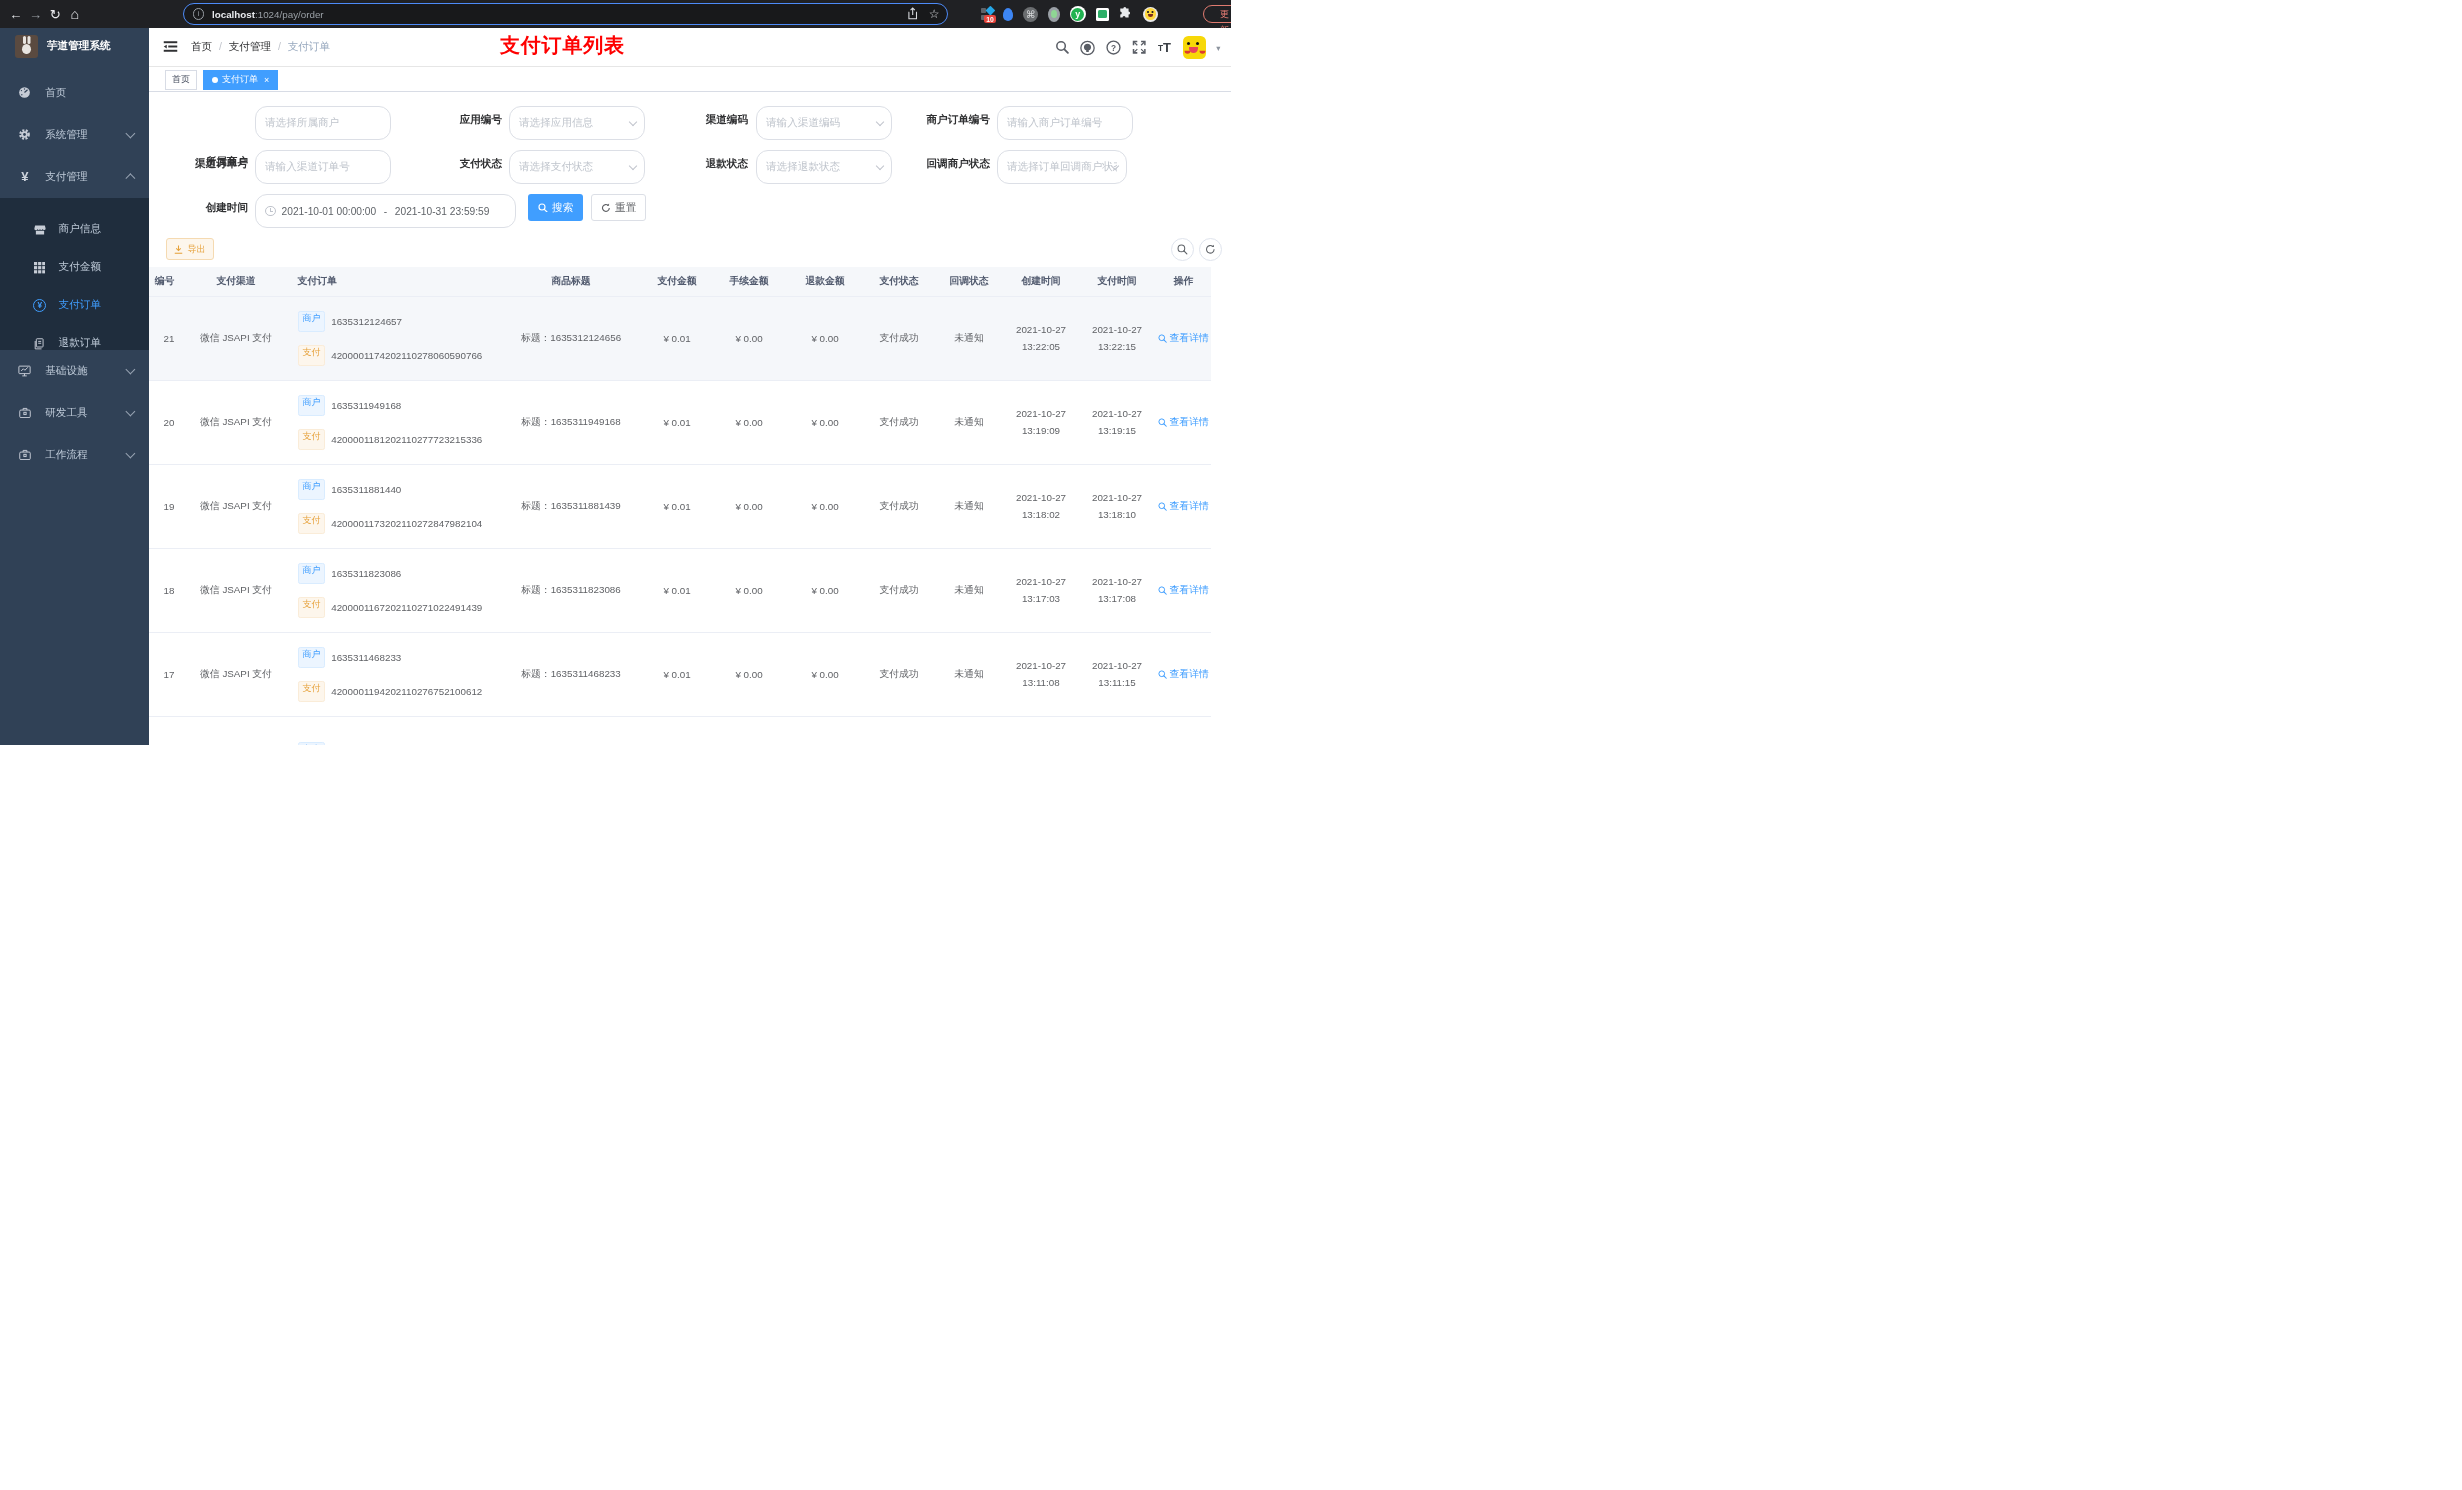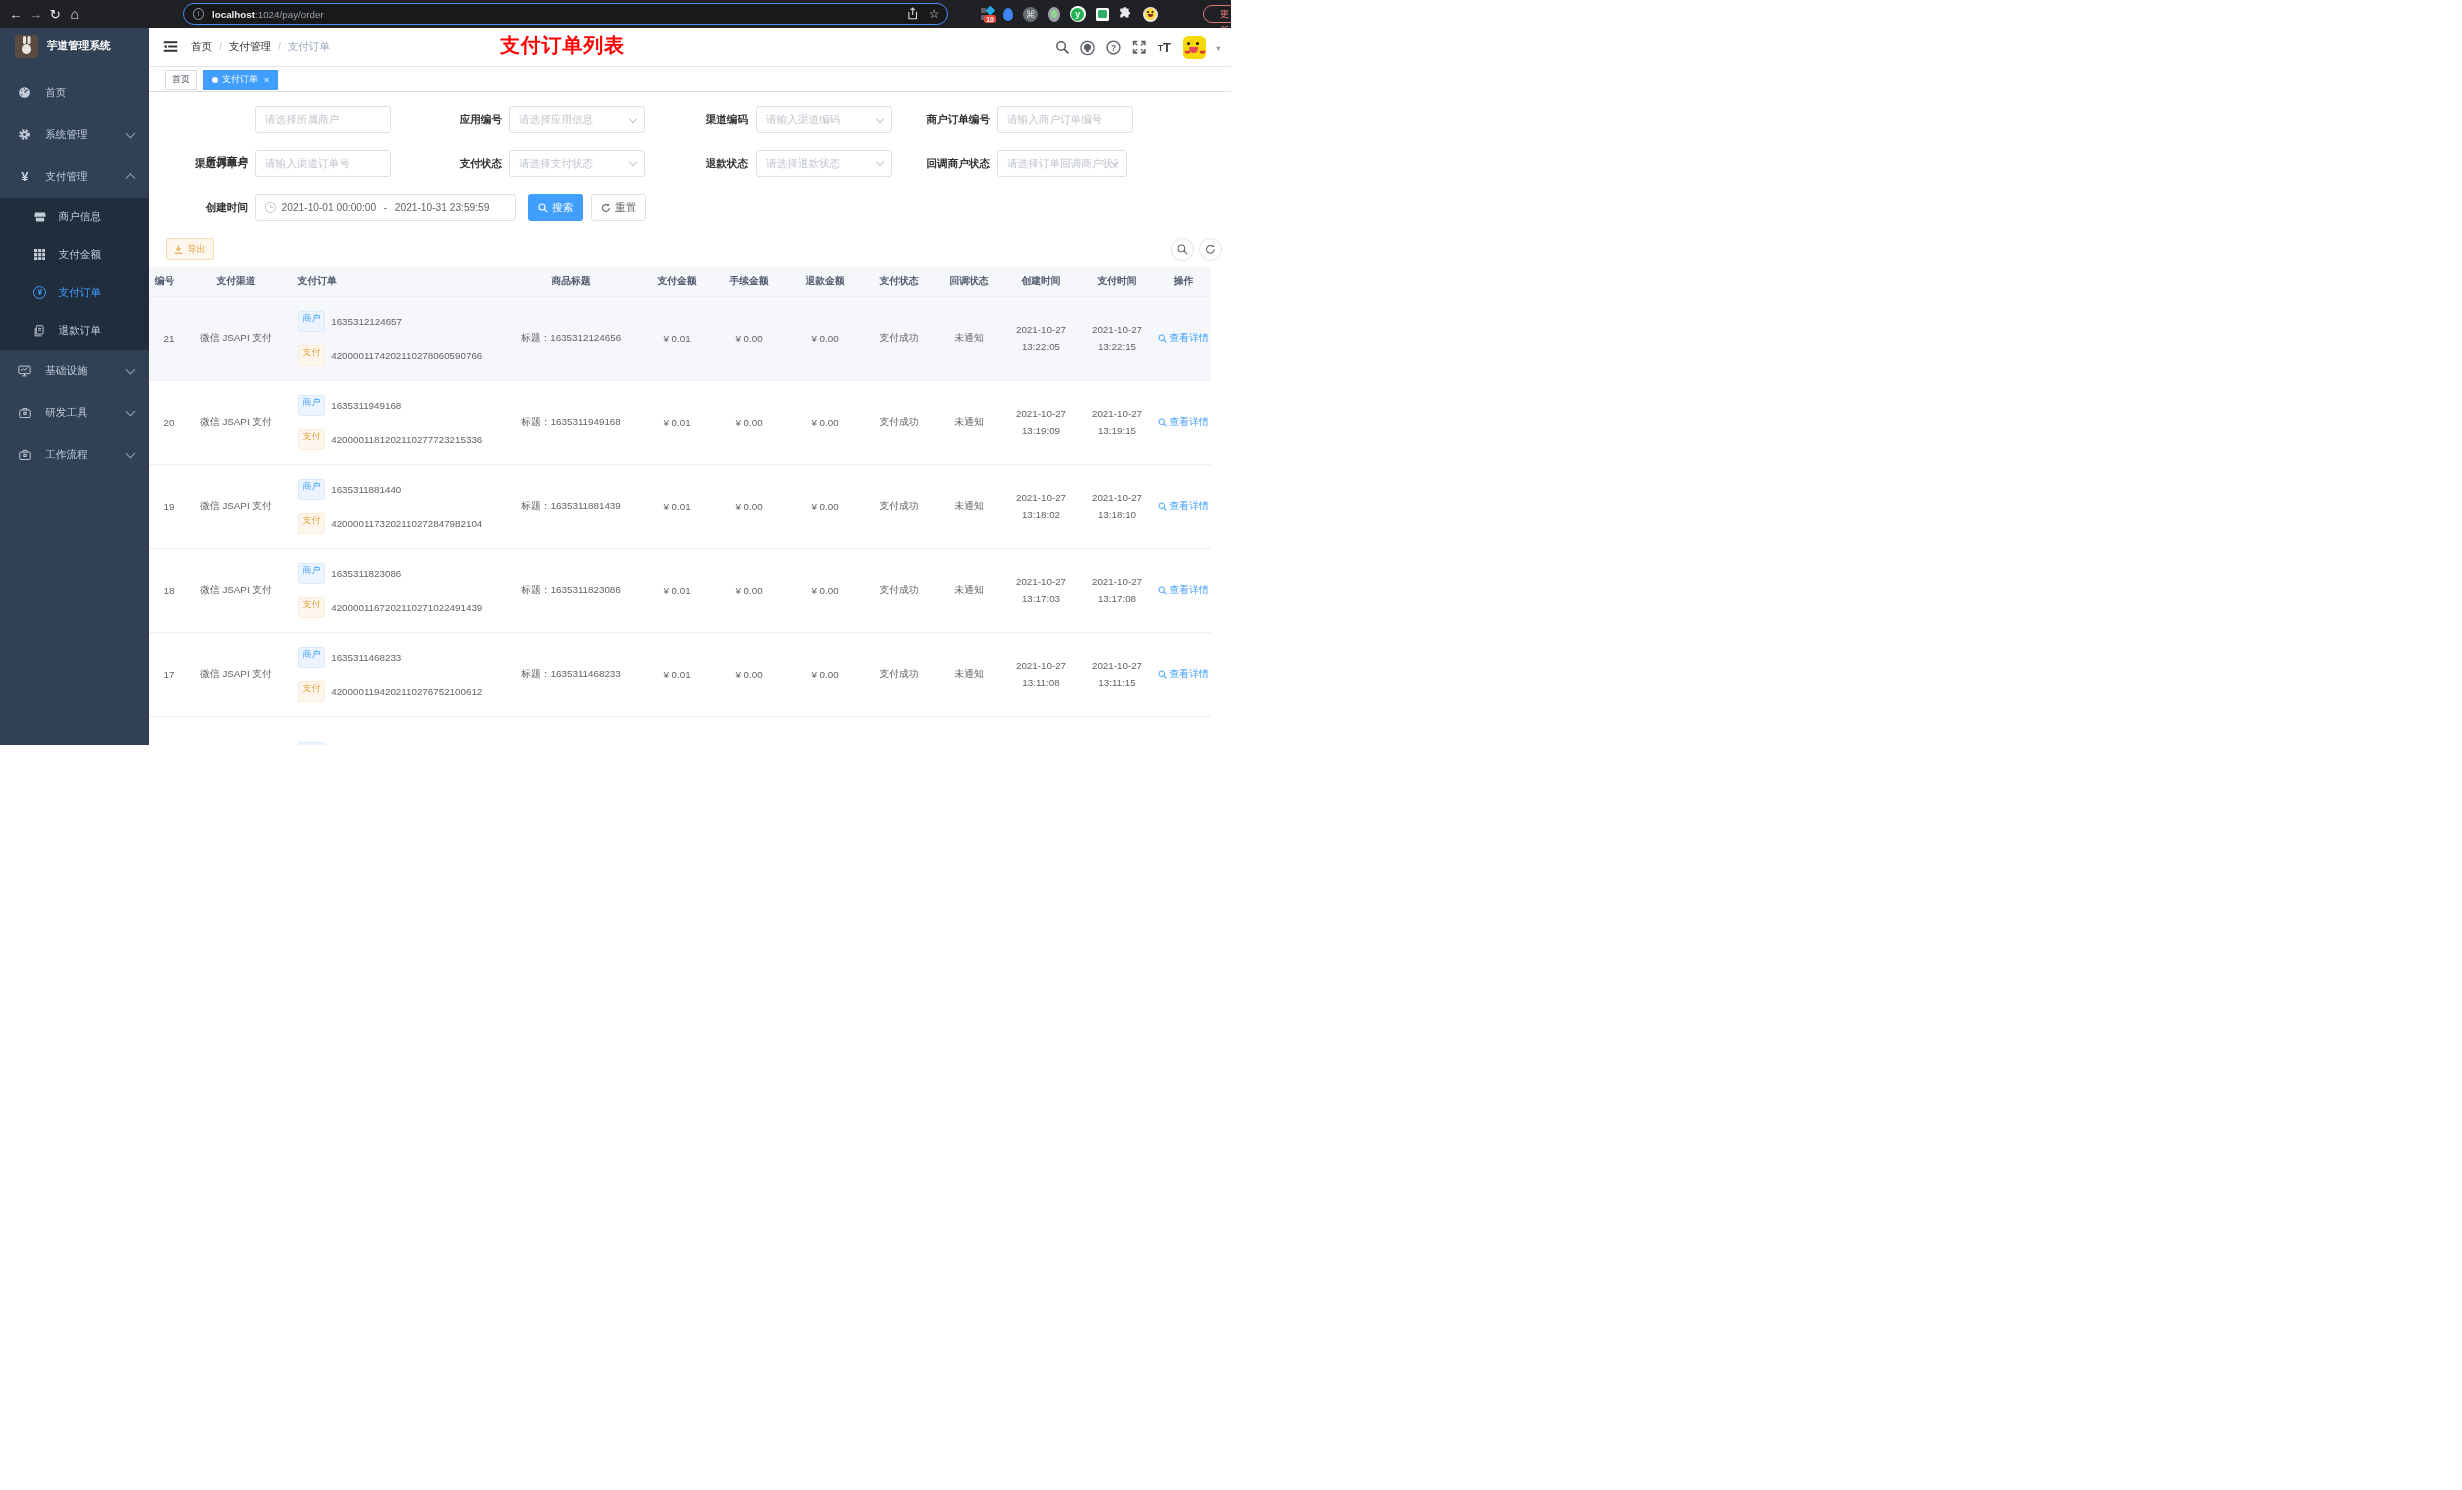--- a/index.html
+++ b/index.html
@@ -56,21 +56,21 @@
   .logo-row { height:36px; display:flex; align-items:center; padding-left:15px; }
   .logo-img { width:23px; height:23px; border-radius:3px; background:#5a4a40; position:relative; overflow:hidden; }
   .logo-img:before { content:""; position:absolute; left:6.8px; top:9px; width:9px; height:10.6px; background:#e8e4e0; border-radius:50% 50% 45% 45%; }
   .logo-img:after { content:""; position:absolute; left:7.6px; top:1.5px; width:3px; height:8.3px; background:#e8e4e0; border-radius:1.5px;
     box-shadow:4.5px 0 0 #e8e4e0; }
   .logo-title { color:#fff; font-size:10.6px; font-weight:700; margin-left:9px; white-space:nowrap; }
   .menu-item { height:42px; display:flex; align-items:center; padding-left:18px; position:relative; color:#bfcbd9;
     font-size:10.6px; cursor:pointer; }
   .menu-item .mi-icon { width:13.6px; margin-right:13.6px; color:#c6ccd6; display:flex; justify-content:center; }
   .submenu { background:#1f2d3d; }
-  .sub-item { height:38px; display:flex; align-items:center; padding-left:33px; color:#bfcbd9; font-size:10.6px; cursor:pointer; }
+  .sub-item { height:38px; display:flex; align-items:flex-end; padding-left:33px; color:#bfcbd9; font-size:10.6px; cursor:pointer; }
   .sub-item .mi-icon { width:13.6px; margin-right:12px; color:#c6ccd6; display:flex; justify-content:center; }
   .sub-item.active, .sub-item.active .mi-icon { color:#409eff; }
   .chev { position:absolute; right:15px; width:6.8px; height:6.8px; border-right:1.1px solid #97a3b2; border-bottom:1.1px solid #97a3b2; }
   .chev.down { transform:rotate(45deg); margin-top:-3px; }
   .chev.up { transform:rotate(225deg); margin-top:3px; }
   .yen-glyph { font-size:13px; font-weight:700; color:#cdd3dc; line-height:1; }
   .yen-circle { width:13px; height:13px; border:1.2px solid currentColor; border-radius:50%; font-size:8.3px; font-weight:700;
     line-height:10.6px; text-align:center; }
 
   
@@ -97,21 +97,21 @@
     border:0.8px solid #d8dce5; background:#fff; color:#495060; cursor:pointer; }
   .tab-home { left:16px; }
   .tab-active { left:54px; background:#409eff; border-color:#409eff; color:#fff; padding:0 7.6px; }
   .tab-dot { width:6px; height:6px; border-radius:50%; background:#fff; margin-right:4.5px; }
   .tab-close { margin-left:6px; font-size:9px; cursor:pointer; }
 
   .content { position:relative; height:653px; background:#fff; overflow:hidden; }
 
   
   .f-label { position:absolute; width:114px; text-align:right; font-size:10.6px; color:#303133; font-weight:600; line-height:27px; }
-  .f-ctrl { position:absolute; height:27px; border:0.8px solid #dcdfe6; border-radius:3px; background:#fff;
+  .f-ctrl { position:absolute; height:34px; border:0.8px solid #dcdfe6; border-radius:12px; background:#fff;
     display:flex; align-items:center; padding:11px 9px; cursor:text; }
   .f-ctrl .ph { color:#bfc4cc; font-size:10.6px; white-space:nowrap; overflow:hidden; }
   .sel-arrow { position:absolute; right:7.6px; width:6px; height:6px; border-right:1px solid #c0c4cc; border-bottom:1px solid #c0c4cc;
     transform:rotate(45deg); margin-top:-2.3px; }
   .date-ctrl { cursor:pointer; }
   .date-ctrl .dtxt { color:#5f6368; font-size:10.2px; white-space:nowrap; }
   .date-sep { margin:0 7.6px; color:#5f6368; }
   .clock { width:10.6px; height:10.6px; border:1.1px solid #c0c4cc; border-radius:50%; position:relative; margin-right:6px; flex:0 0 auto; }
   .clock:before { content:""; position:absolute; left:3.8px; top:1.5px; width:1.1px; height:3.4px; background:#c0c4cc; }
   .clock:after { content:""; position:absolute; left:3.8px; top:4.2px; width:3px; height:1.1px; background:#c0c4cc; }

